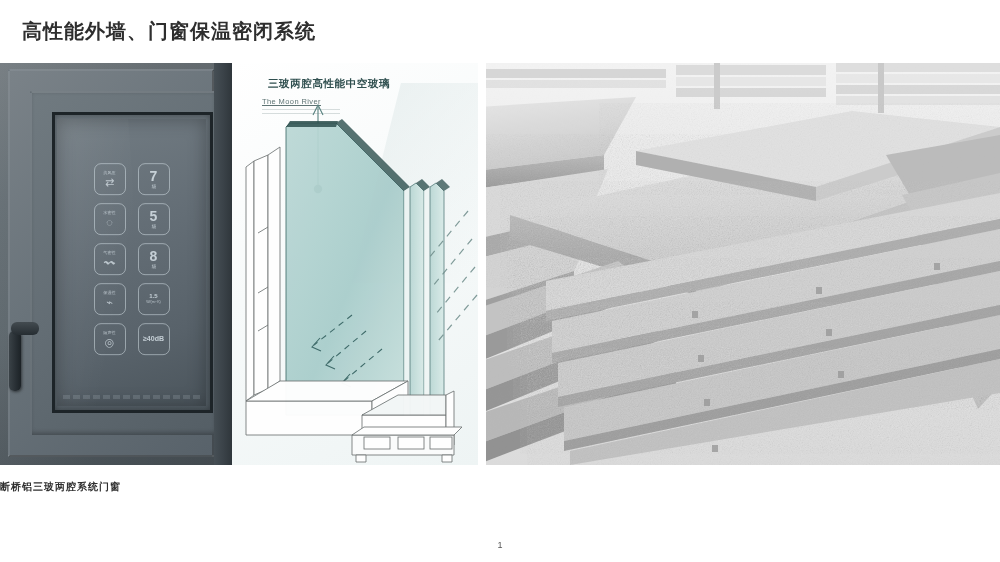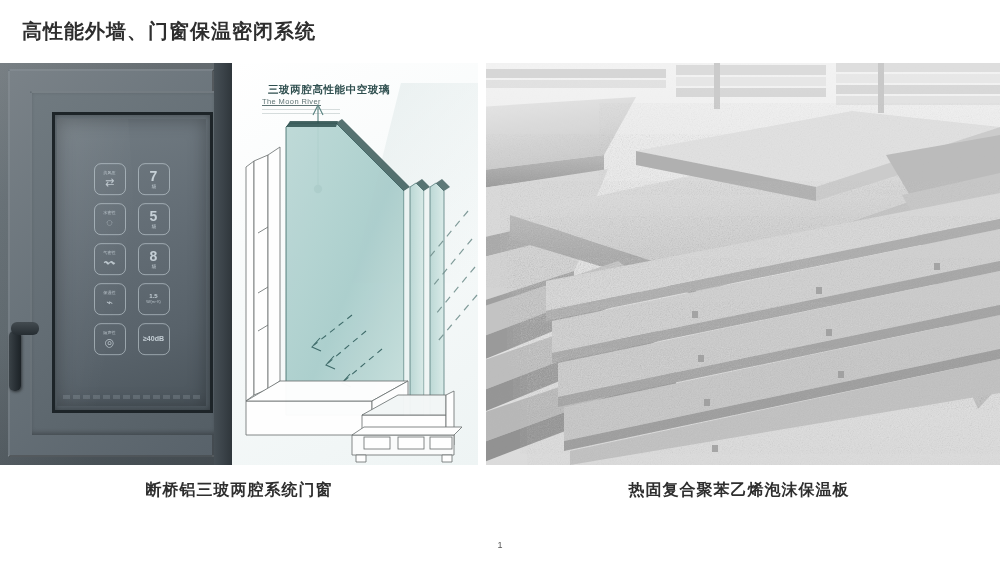--- a/index.html
+++ b/index.html
@@ -191,21 +191,20 @@
     overflow: hidden;
   }
   .diagram-title {
     position: absolute;
     left: 36px; top: 14px;
     font-size: 10.5px;
     font-weight: bold;
     color: #2f4f4f;
     letter-spacing: 0.6px;
     white-space: nowrap;
-    margin-top: 6px;
   }
   .diagram-subtitle {
     position: absolute;
     left: 30px; top: 34px;
     font-size: 7.5px;
     color: #5e7474;
     letter-spacing: 0.4px;
     text-decoration: underline;
   }
   .diagram-body-lines {
@@ -238,25 +237,24 @@
   .boards-svg { position: absolute; left: 0; top: 0; }
 
   
   .captions {
     position: absolute;
     left: 0; top: 480px;
     width: 1000px;
     display: flex;
   }
   .caption {
-    font-size: 16px;
+    font-size: 10px;
     font-weight: bold;
     color: #2e2e2e;
     letter-spacing: 1px;
-    text-align: center;
   }
   .caption-left  { width: 478px; }
   .caption-right { width: 522px; }
 
   
   .page-number {
     position: absolute;
     left: 0; top: 540px;
     width: 1000px;
     text-align: center;
@@ -542,16 +540,15 @@
         <rect x="226" y="382" width="6" height="7"></rect>
       </g>
 
       <rect x="0" y="0" width="514" height="402" filter="url(#grain)" fill="#ffffff" opacity="0.10"></rect>
     </svg>
   </div>
 </div>
 
 <div class="captions">
   <div class="caption caption-left">断桥铝三玻两腔系统门窗</div>
-  <div class="caption caption-right">热固复合聚苯乙烯泡沫保温板</div>
 </div>
 
 <div class="page-number">1</div>
 
 </body></html>

